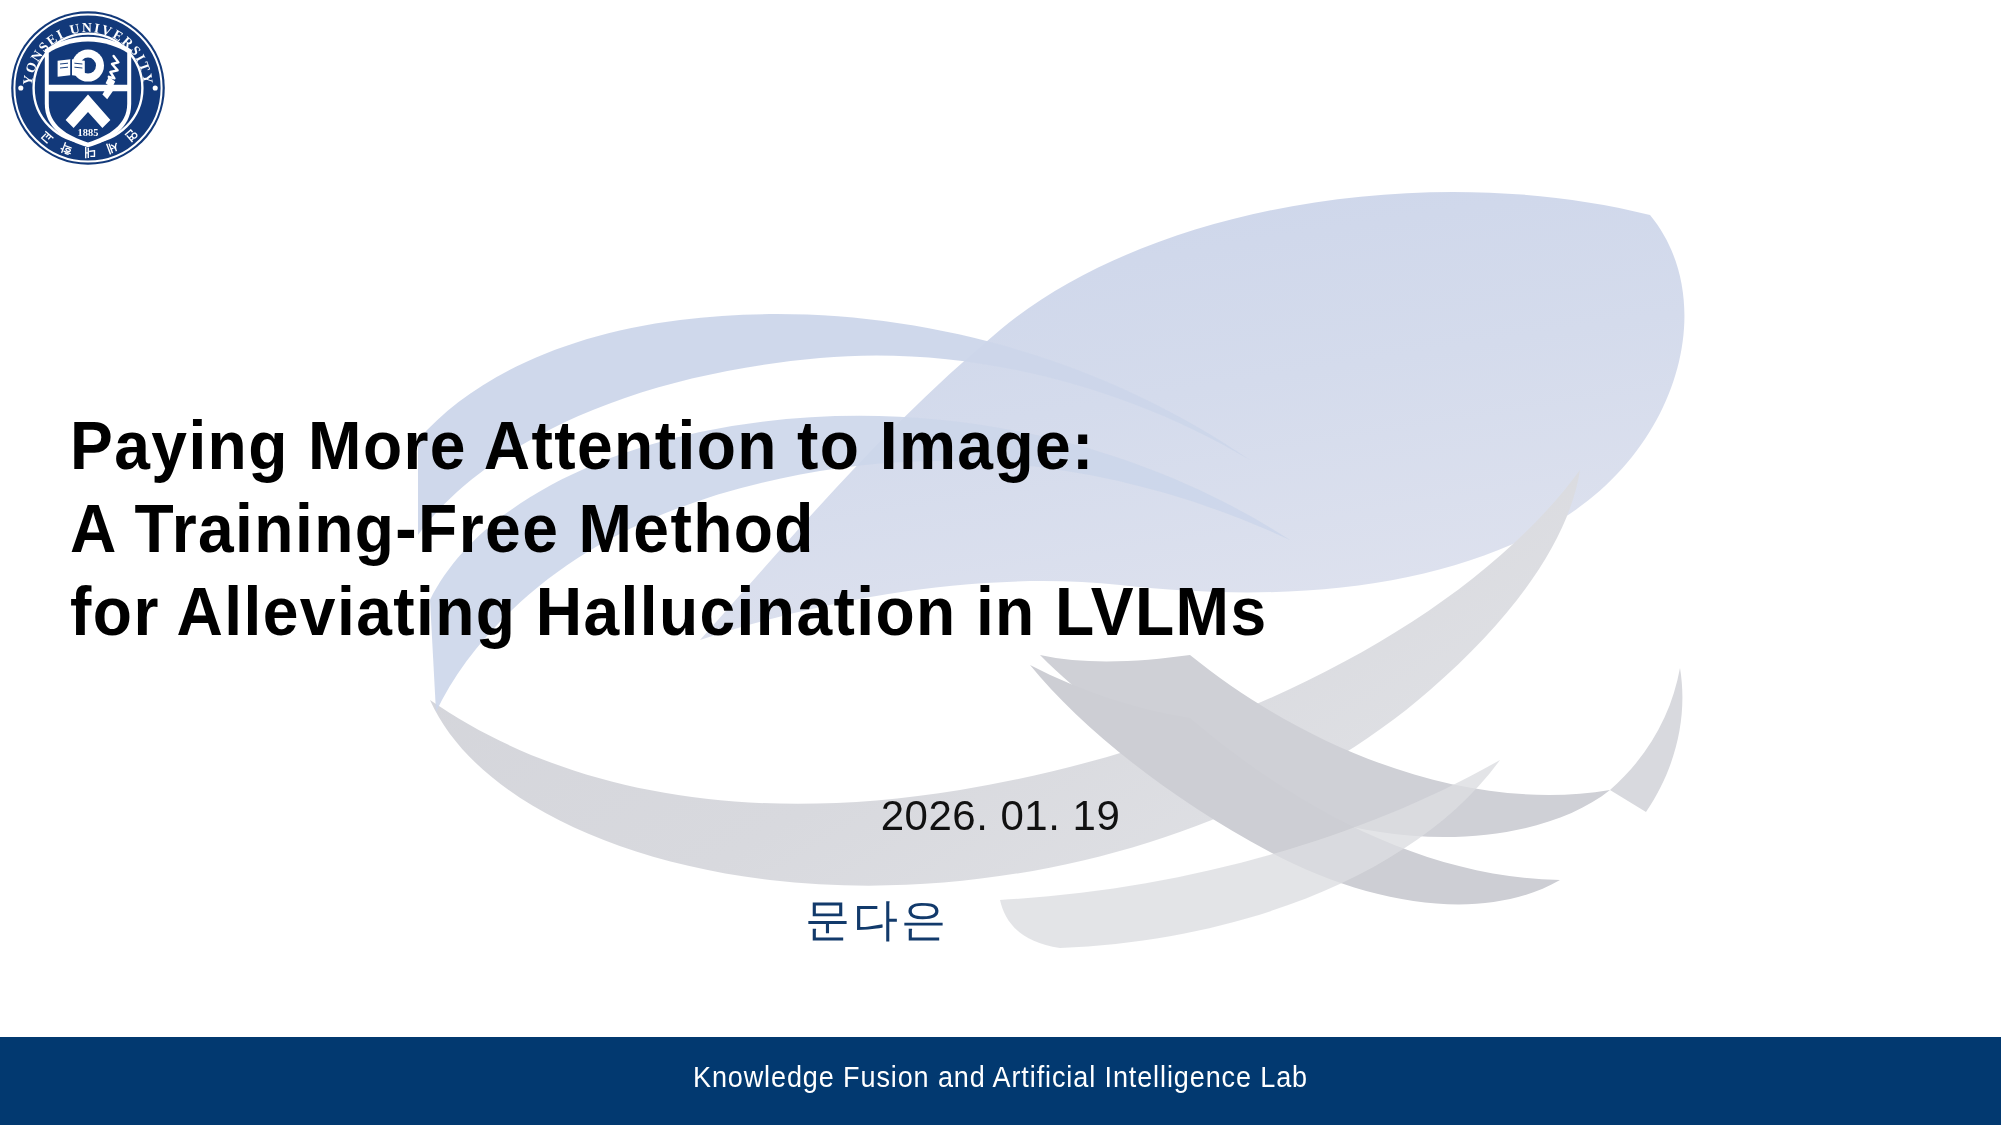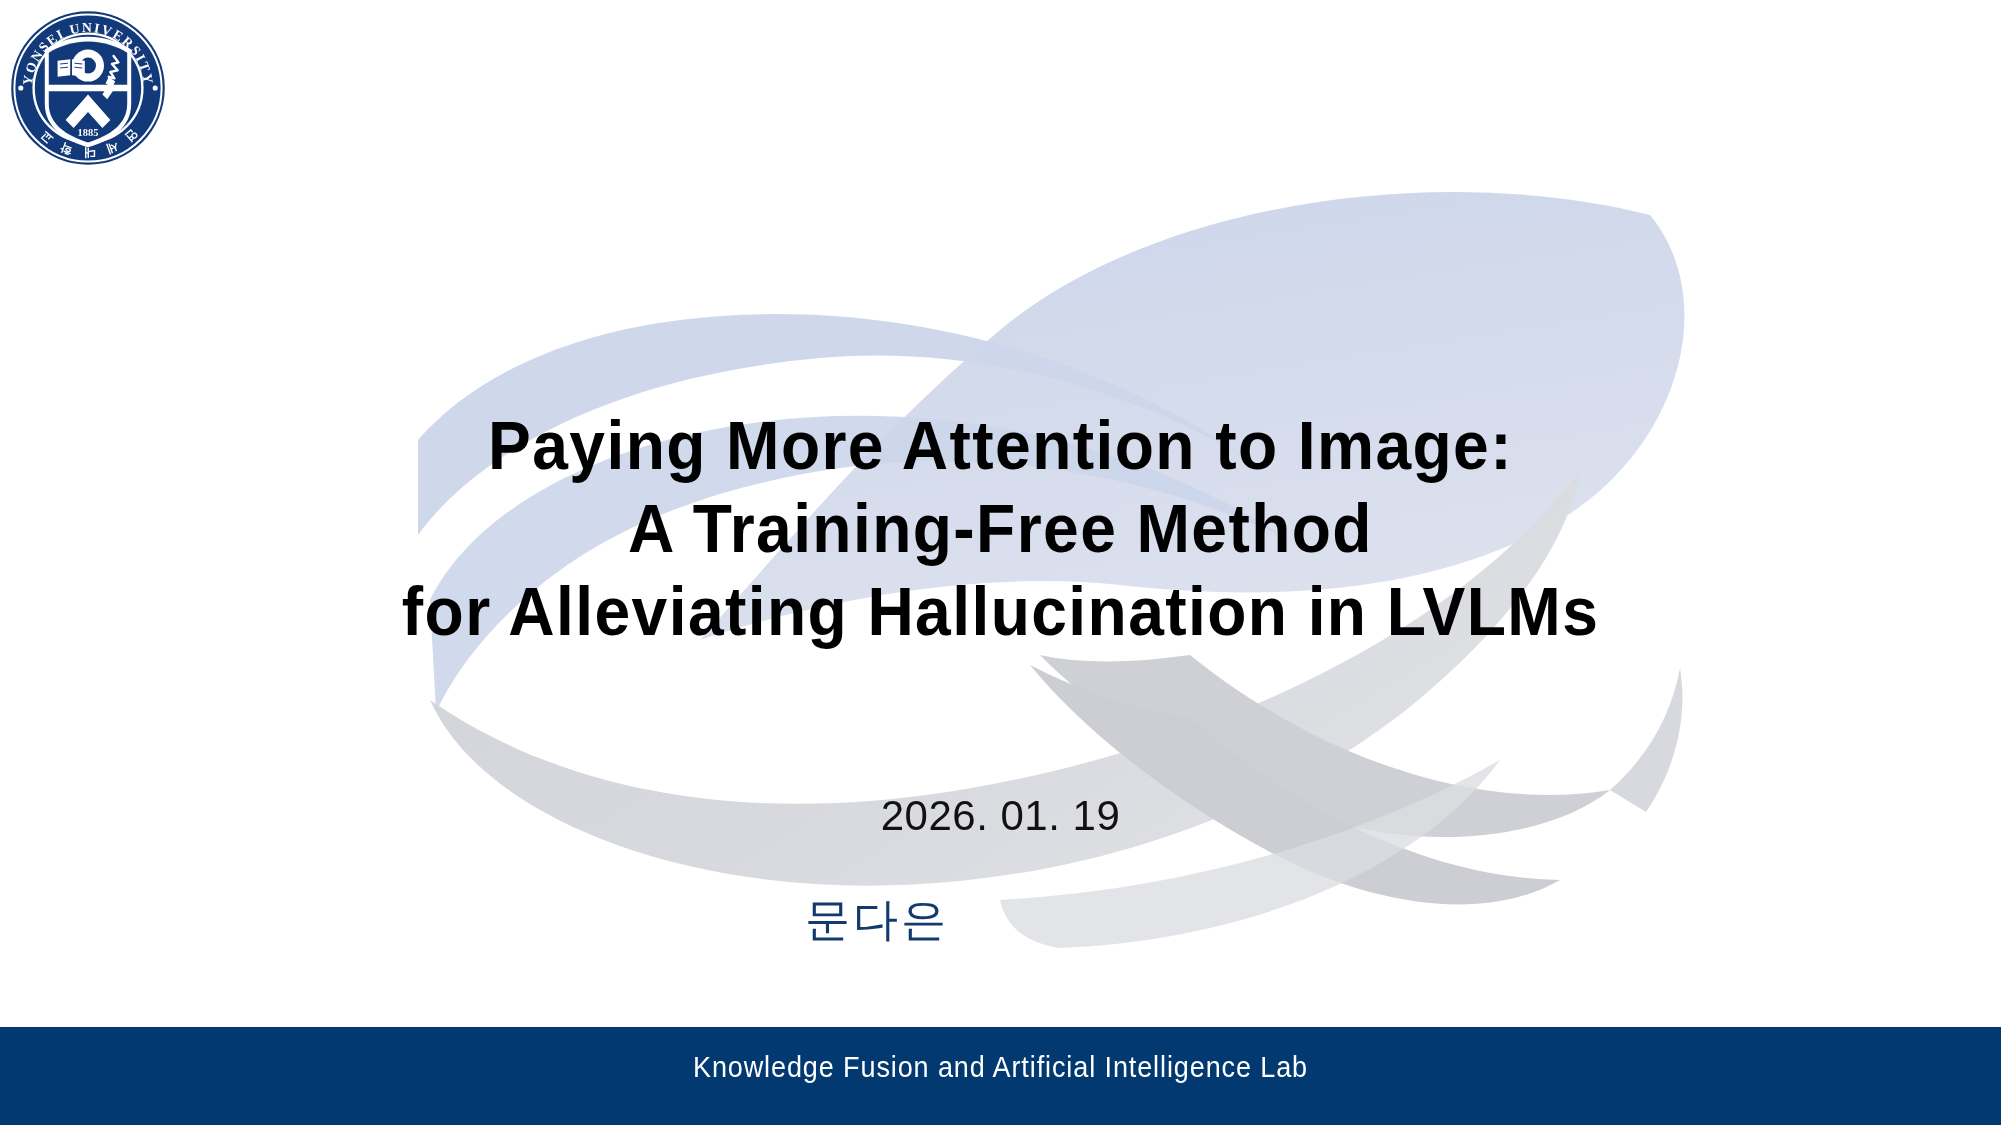--- a/index.html
+++ b/index.html
@@ -20,21 +20,21 @@
     position:absolute;left:0;top:0;width:2001px;height:1125px;
     pointer-events:none;z-index:0;
   }
   
   #logo{
     position:absolute;left:8px;top:8px;width:160px;height:160px;z-index:5;
   }
   
   #title-block{
     position:absolute;left:0;top:404px;width:2001px;
-    z-index:4;text-align:center;
+    z-index:4;
   }
   .title-line{
     display:block;
     color:#000000;
     font-family:"Liberation Sans","DejaVu Sans",sans-serif;
     font-weight:bold;
     font-size:69px;
     line-height:83px;
     letter-spacing:1.5px;
     white-space:nowrap;
@@ -54,21 +54,21 @@
   #presenter-text{
     position:absolute;left:0;top:890px;width:1754px;
     text-align:center;z-index:4;
     color:#123a6b;
     font-size:45px;
     font-weight:normal;
     letter-spacing:3px;
   }
   
   #footer-bar{
-    position:absolute;left:0;bottom:0;width:2001px;height:98px;
+    position:absolute;left:0;bottom:0;width:2001px;height:88px;
     background:#023970;z-index:6;
   }
   #footer-label{
     position:absolute;left:0;top:0;width:2001px;height:80px;
     display:flex;align-items:center;justify-content:center;
     color:#ffffff;
     font-size:30px;
     font-weight:normal;
     letter-spacing:1px;
     transform:scaleX(0.9);

